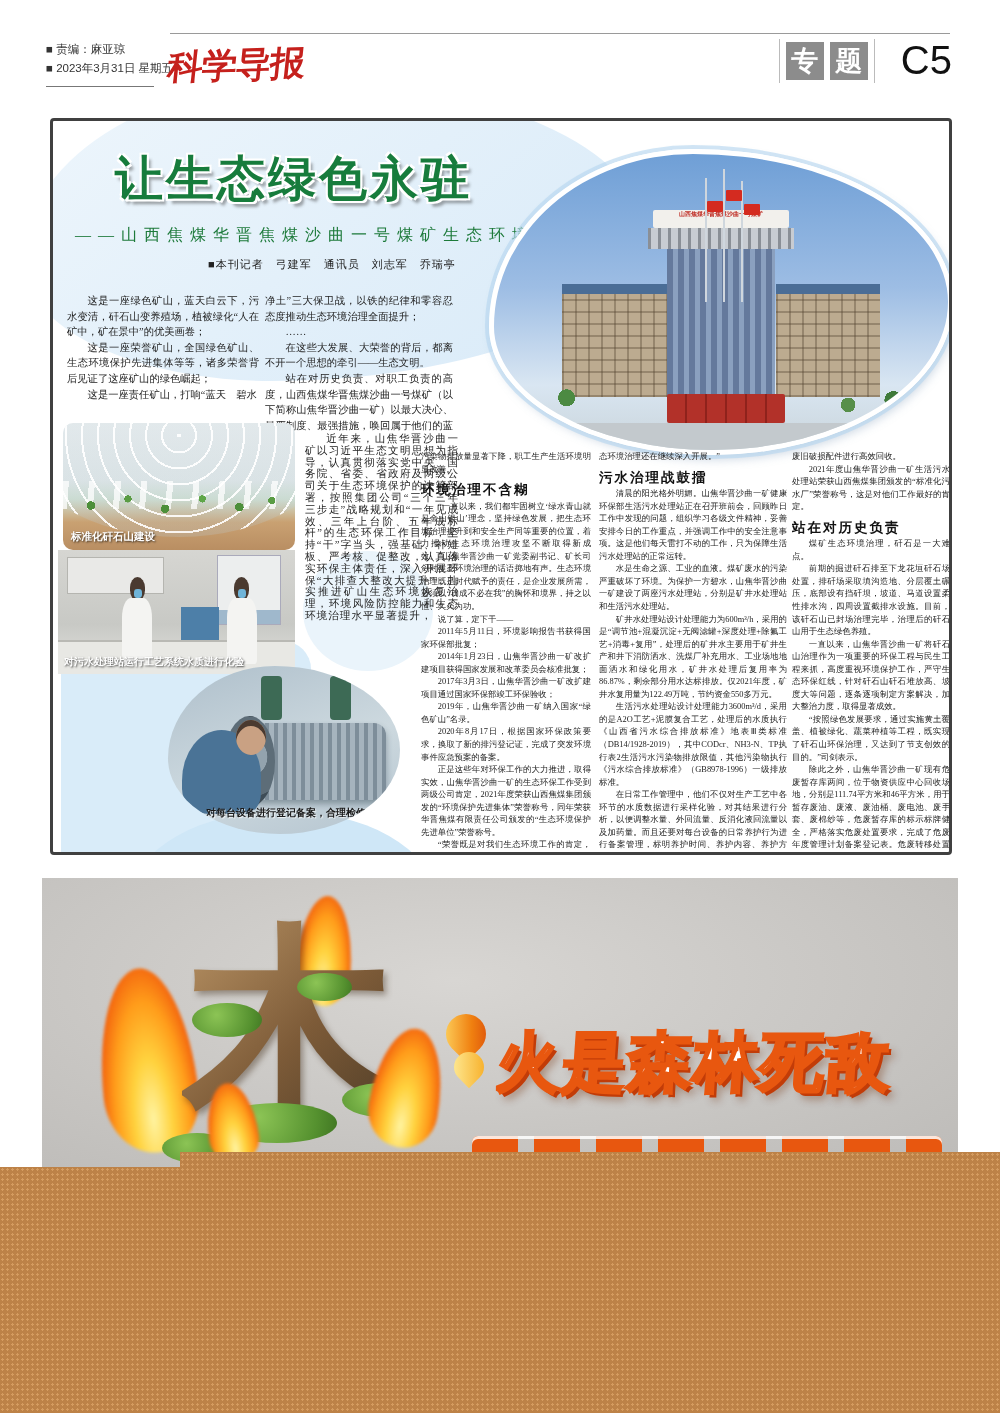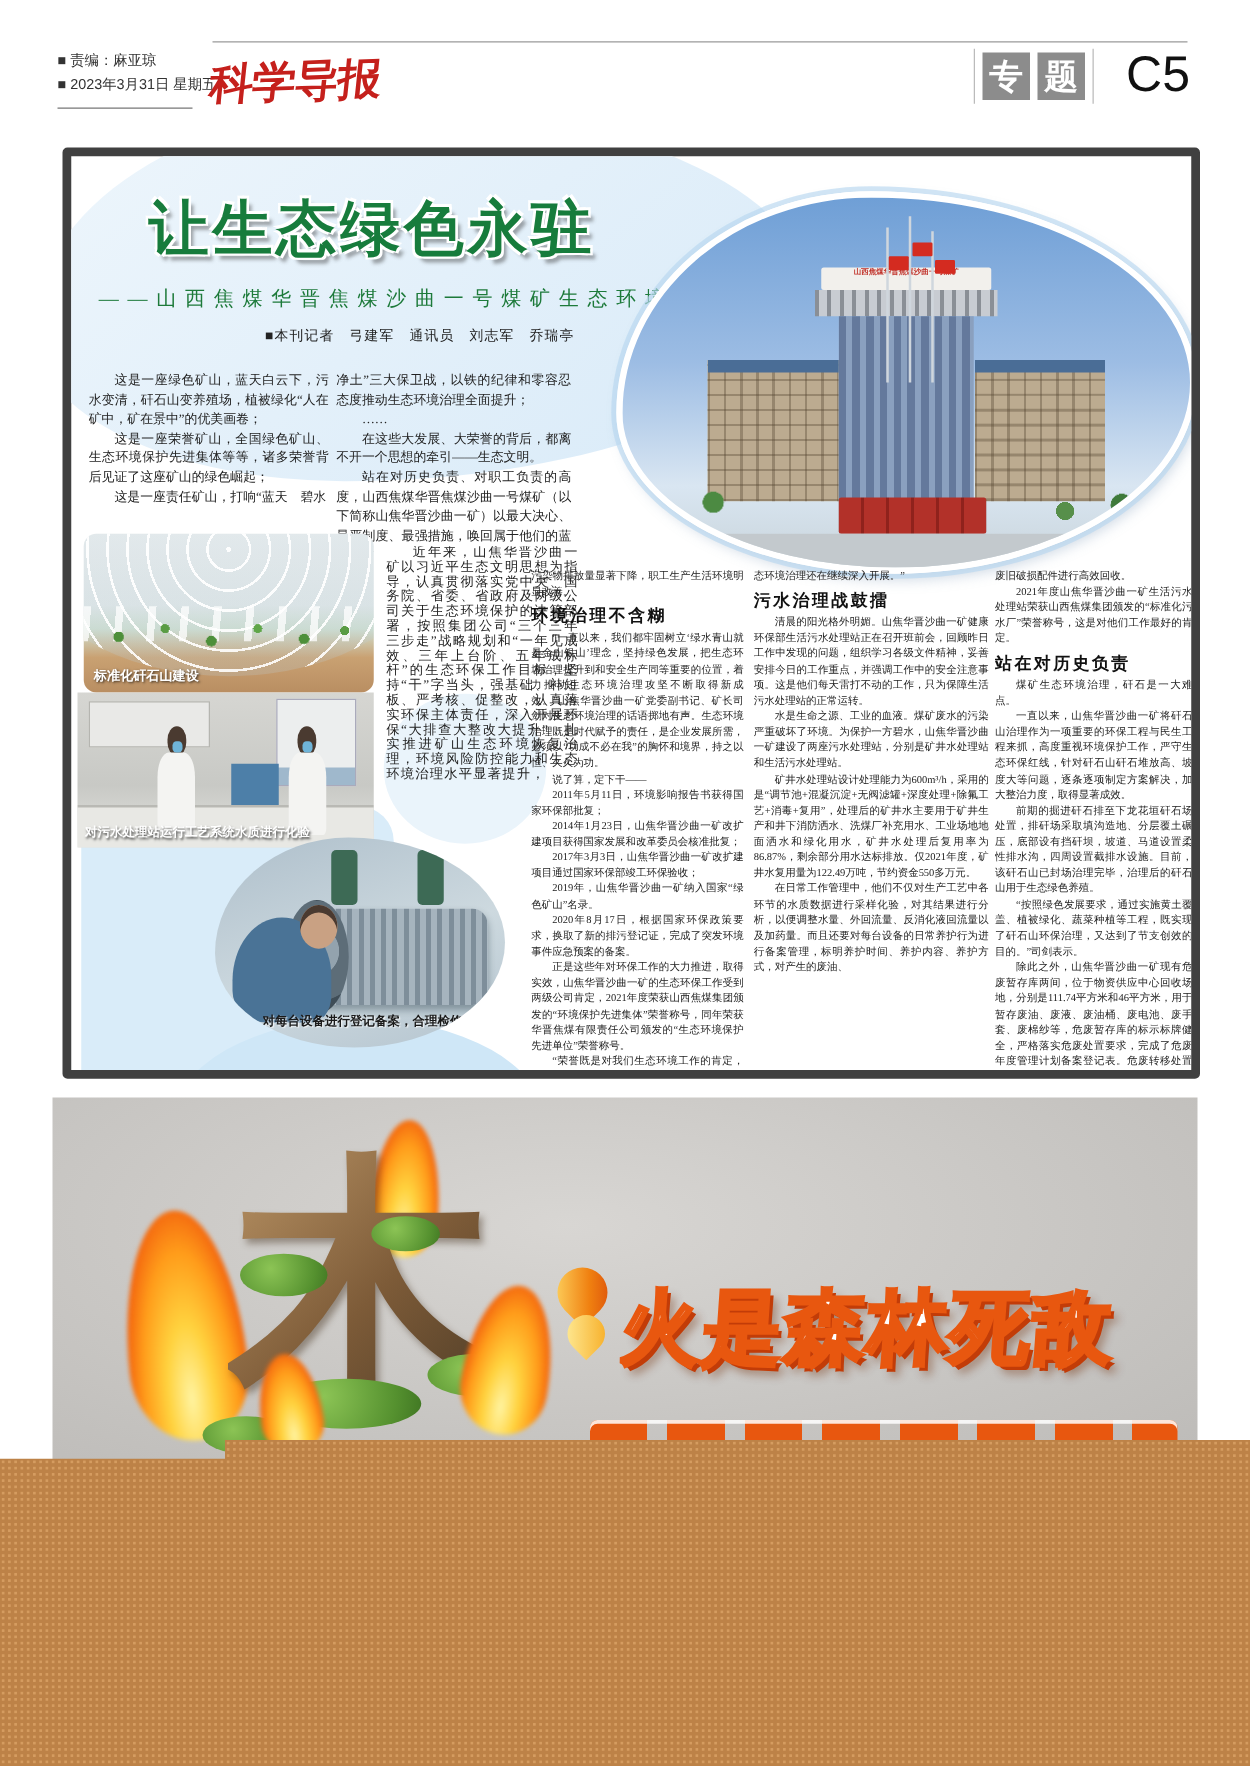--- a/index.html
+++ b/index.html
@@ -12,21 +12,21 @@
   .sub-rule{position:absolute;left:46px;top:86px;width:108px;height:1px;background:#777;}
   .paper-logo{position:absolute;left:168px;top:42px;font-size:35px;font-weight:bold;color:#c5201c;
               transform:skewX(-8deg) rotate(-2deg);letter-spacing:-1px;font-family:"DejaVu Serif",serif;}
   .header-right{position:absolute;right:48px;top:38px;display:flex;align-items:center;gap:6px;}
   .vline{width:1px;height:44px;background:#bbb;}
   .zt-block{width:38px;height:38px;background:#8c8c8c;color:#fff;font-family:"DejaVu Sans",sans-serif;
             font-weight:bold;font-size:27px;display:flex;align-items:center;justify-content:center;}
   .page-no{font-family:"Liberation Sans",sans-serif;font-size:40px;color:#111;margin-left:20px;}
   
   .article-box{position:absolute;left:50px;top:118px;width:896px;height:731px;
-               border:7px solid #404040;border-radius:4px;background:#fff;overflow:hidden;}
+               border:3px solid #404040;border-radius:4px;background:#fff;overflow:hidden;}
   .decor{position:absolute;background:#e2f0fa;}
   .decor.d1{left:-30px;top:-40px;width:620px;height:300px;border-radius:45% 55% 60% 40%/60% 50% 50% 40%;
             background:linear-gradient(140deg,#eef6fc,#d8eaf8);}
   .decor.d2{left:8px;top:520px;width:250px;height:330px;border-radius:28px;background:#d9ecf9;}
   .decor.d3{left:80px;top:690px;width:300px;height:170px;border-radius:50%;background:#cfe7f7;}
   .decor.d4{left:250px;top:430px;width:130px;height:120px;border-radius:50%;background:#eaf4fb;}
   .main-title{position:absolute;left:62px;top:26px;font-family:"DejaVu Sans",sans-serif;
               font-weight:bold;font-size:48px;letter-spacing:3px;color:#177c3c;white-space:nowrap;
               text-shadow:-2px -2px 0 #fff,2px -2px 0 #fff,-2px 2px 0 #fff,2px 2px 0 #fff,
                           4px 5px 3px rgba(60,60,60,.45);}
@@ -237,29 +237,30 @@
       <p>2020年8月17日，根据国家环保政策要求，换取了新的排污登记证，完成了突发环境事件应急预案的备案。</p>
       <p>正是这些年对环保工作的大力推进，取得实效，山焦华晋沙曲一矿的生态环保工作受到两级公司肯定，2021年度荣获山西焦煤集团颁发的“环境保护先进集体”荣誉称号，同年荣获华晋焦煤有限责任公司颁发的“生态环境保护先进单位”荣誉称号。</p>
       <p>“荣誉既是对我们生态环境工作的肯定，也是砥砺前行的鞭策。”司剑表示，“我们的生</p>
     </div>
     <div class="col col-d">
       <p class="no-indent">态环境治理还在继续深入开展。”</p>
       <div class="sec-head">污水治理战鼓擂</div>
       <p>清晨的阳光格外明媚。山焦华晋沙曲一矿健康环保部生活污水处理站正在召开班前会，回顾昨日工作中发现的问题，组织学习各级文件精神，妥善安排今日的工作重点，并强调工作中的安全注意事项。这是他们每天雷打不动的工作，只为保障生活污水处理站的正常运转。</p>
       <p>水是生命之源、工业的血液。煤矿废水的污染严重破坏了环境。为保护一方碧水，山焦华晋沙曲一矿建设了两座污水处理站，分别是矿井水处理站和生活污水处理站。</p>
       <p>矿井水处理站设计处理能力为600m³/h，采用的是“调节池+混凝沉淀+无阀滤罐+深度处理+除氟工艺+消毒+复用”，处理后的矿井水主要用于矿井生产和井下消防洒水、洗煤厂补充用水、工业场地地面洒水和绿化用水，矿井水处理后复用率为86.87%，剩余部分用水达标排放。仅2021年度，矿井水复用量为122.49万吨，节约资金550多万元。</p>
+      <p>生活污水处理站设计处理能力3600m³/d，采用的是A2O工艺+泥膜复合工艺，处理后的水质执行《山西省污水综合排放标准》地表Ⅲ类标准（DB14/1928-2019），其中CODcr、NH3-N、TP执行表2生活污水污染物排放限值，其他污染物执行《污水综合排放标准》（GB8978-1996）一级排放标准。</p>
       <p>在日常工作管理中，他们不仅对生产工艺中各环节的水质数据进行采样化验，对其结果进行分析，以便调整水量、外回流量、反消化液回流量以及加药量。而且还要对每台设备的日常养护行为进行备案管理，标明养护时间、养护内容、养护方式，对产生的废油、</p>
     </div>
     <div class="col col-e">
       <p class="no-indent">废旧破损配件进行高效回收。</p>
       <p>2021年度山焦华晋沙曲一矿生活污水处理站荣获山西焦煤集团颁发的“标准化污水厂”荣誉称号，这是对他们工作最好的肯定。</p>
       <div class="sec-head">站在对历史负责</div>
       <p>煤矿生态环境治理，矸石是一大难点。</p>
+      <p>前期的掘进矸石排至下龙花垣矸石场处置，排矸场采取填沟造地、分层覆土碾压，底部设有挡矸坝，坡道、马道设置柔性排水沟，四周设置截排水设施。目前，该矸石山已封场治理完毕，治理后的矸石山用于生态绿色养殖。</p>
       <p>一直以来，山焦华晋沙曲一矿将矸石山治理作为一项重要的环保工程与民生工程来抓，高度重视环境保护工作，严守生态环保红线，针对矸石山矸石堆放高、坡度大等问题，逐条逐项制定方案解决，加大整治力度，取得显著成效。</p>
-      <p>前期的掘进矸石排至下龙花垣矸石场处置，排矸场采取填沟造地、分层覆土碾压，底部设有挡矸坝，坡道、马道设置柔性排水沟，四周设置截排水设施。目前，该矸石山已封场治理完毕，治理后的矸石山用于生态绿色养殖。</p>
       <p>“按照绿色发展要求，通过实施黄土覆盖、植被绿化、蔬菜种植等工程，既实现了矸石山环保治理，又达到了节支创效的目的。”司剑表示。</p>
       <p>除此之外，山焦华晋沙曲一矿现有危废暂存库两间，位于物资供应中心回收场地，分别是111.74平方米和46平方米，用于暂存废油、废液、废油桶、废电池、废手套、废棉纱等，危废暂存库的标示标牌健全，严格落实危废处置要求，完成了危废年度管理计划备案登记表。危废转移处置均由有资质的单位进行转移处置。</p>
 
     </div>
 
     <div class="photo ph-green">
       <div class="gh-arcs"></div>
       <div class="gh-rows"></div>
       <div class="gh-plants"></div>
       <div class="caption" style="left:8px;bottom:6px;">标准化矸石山建设</div>

